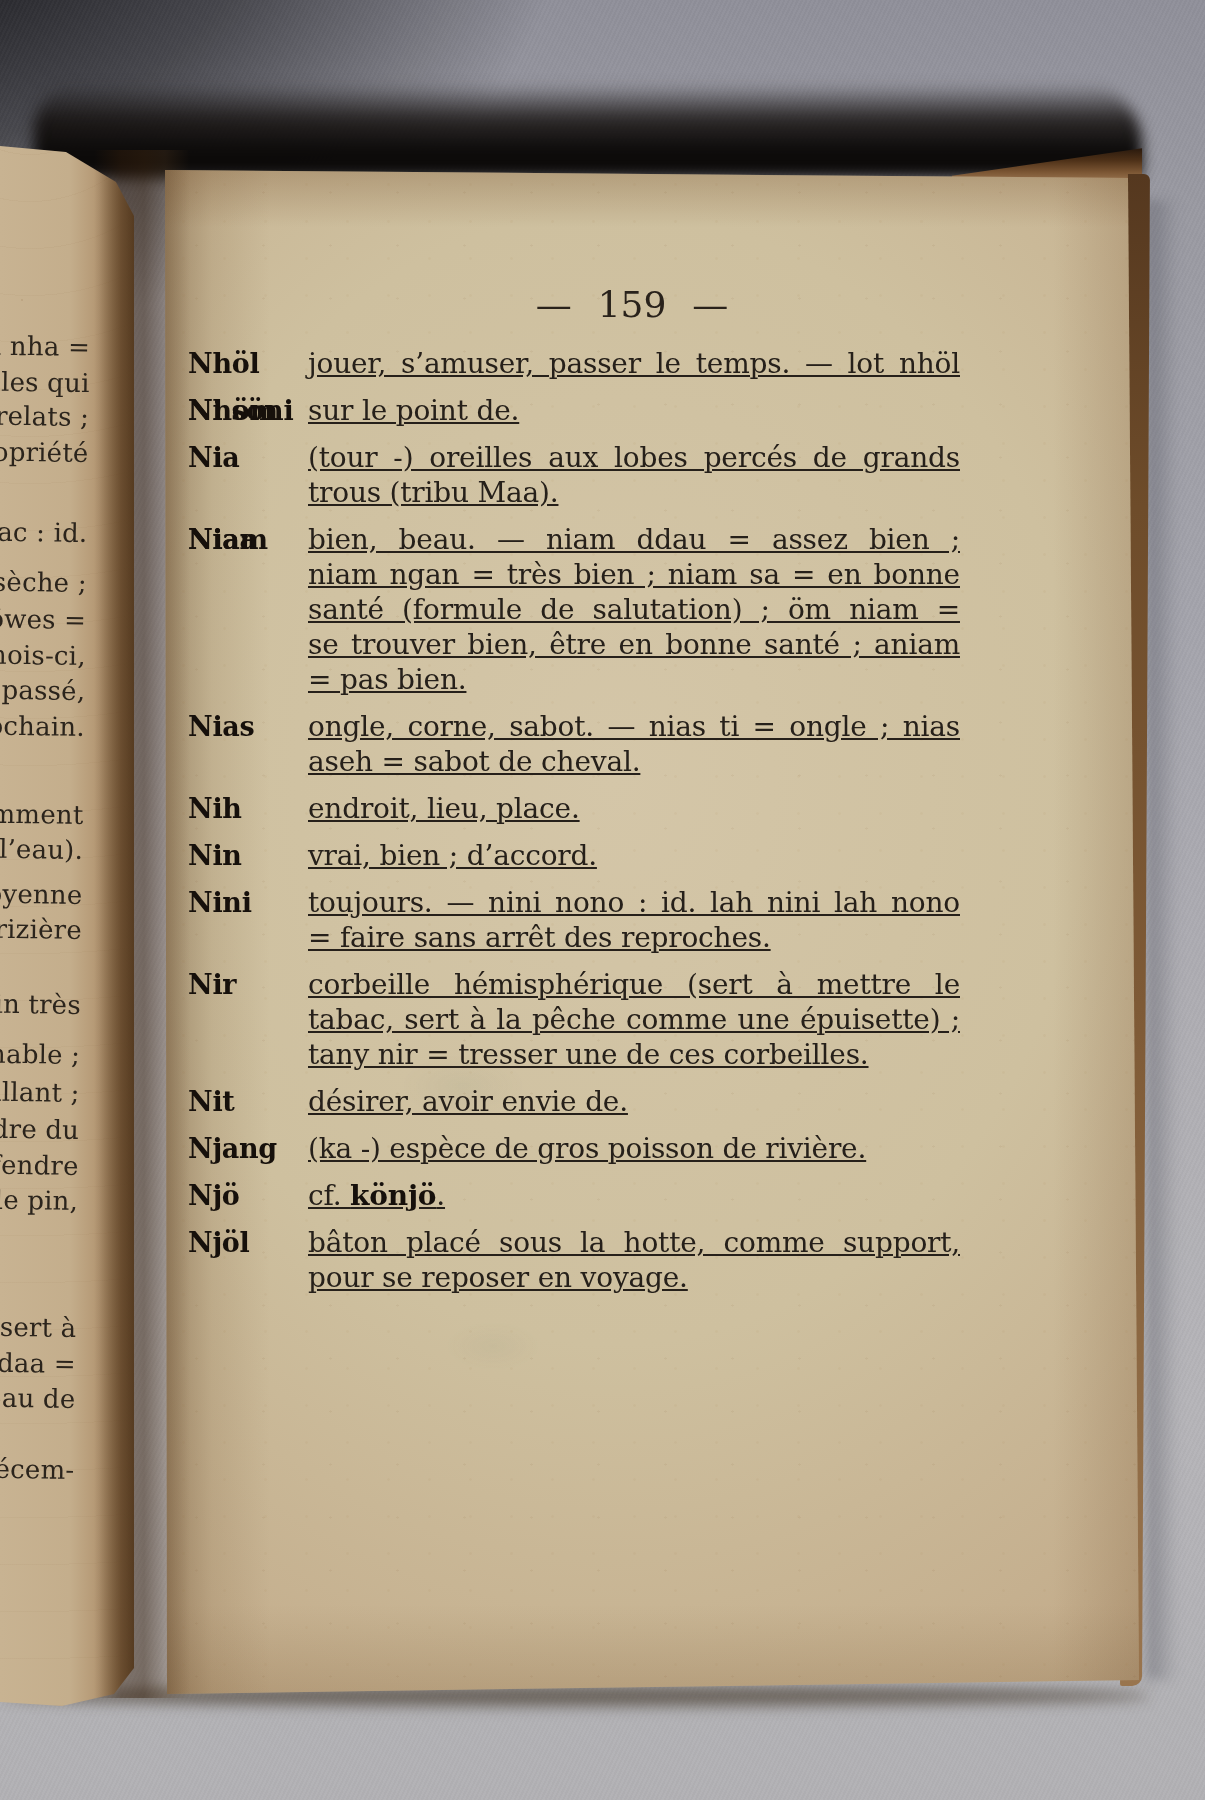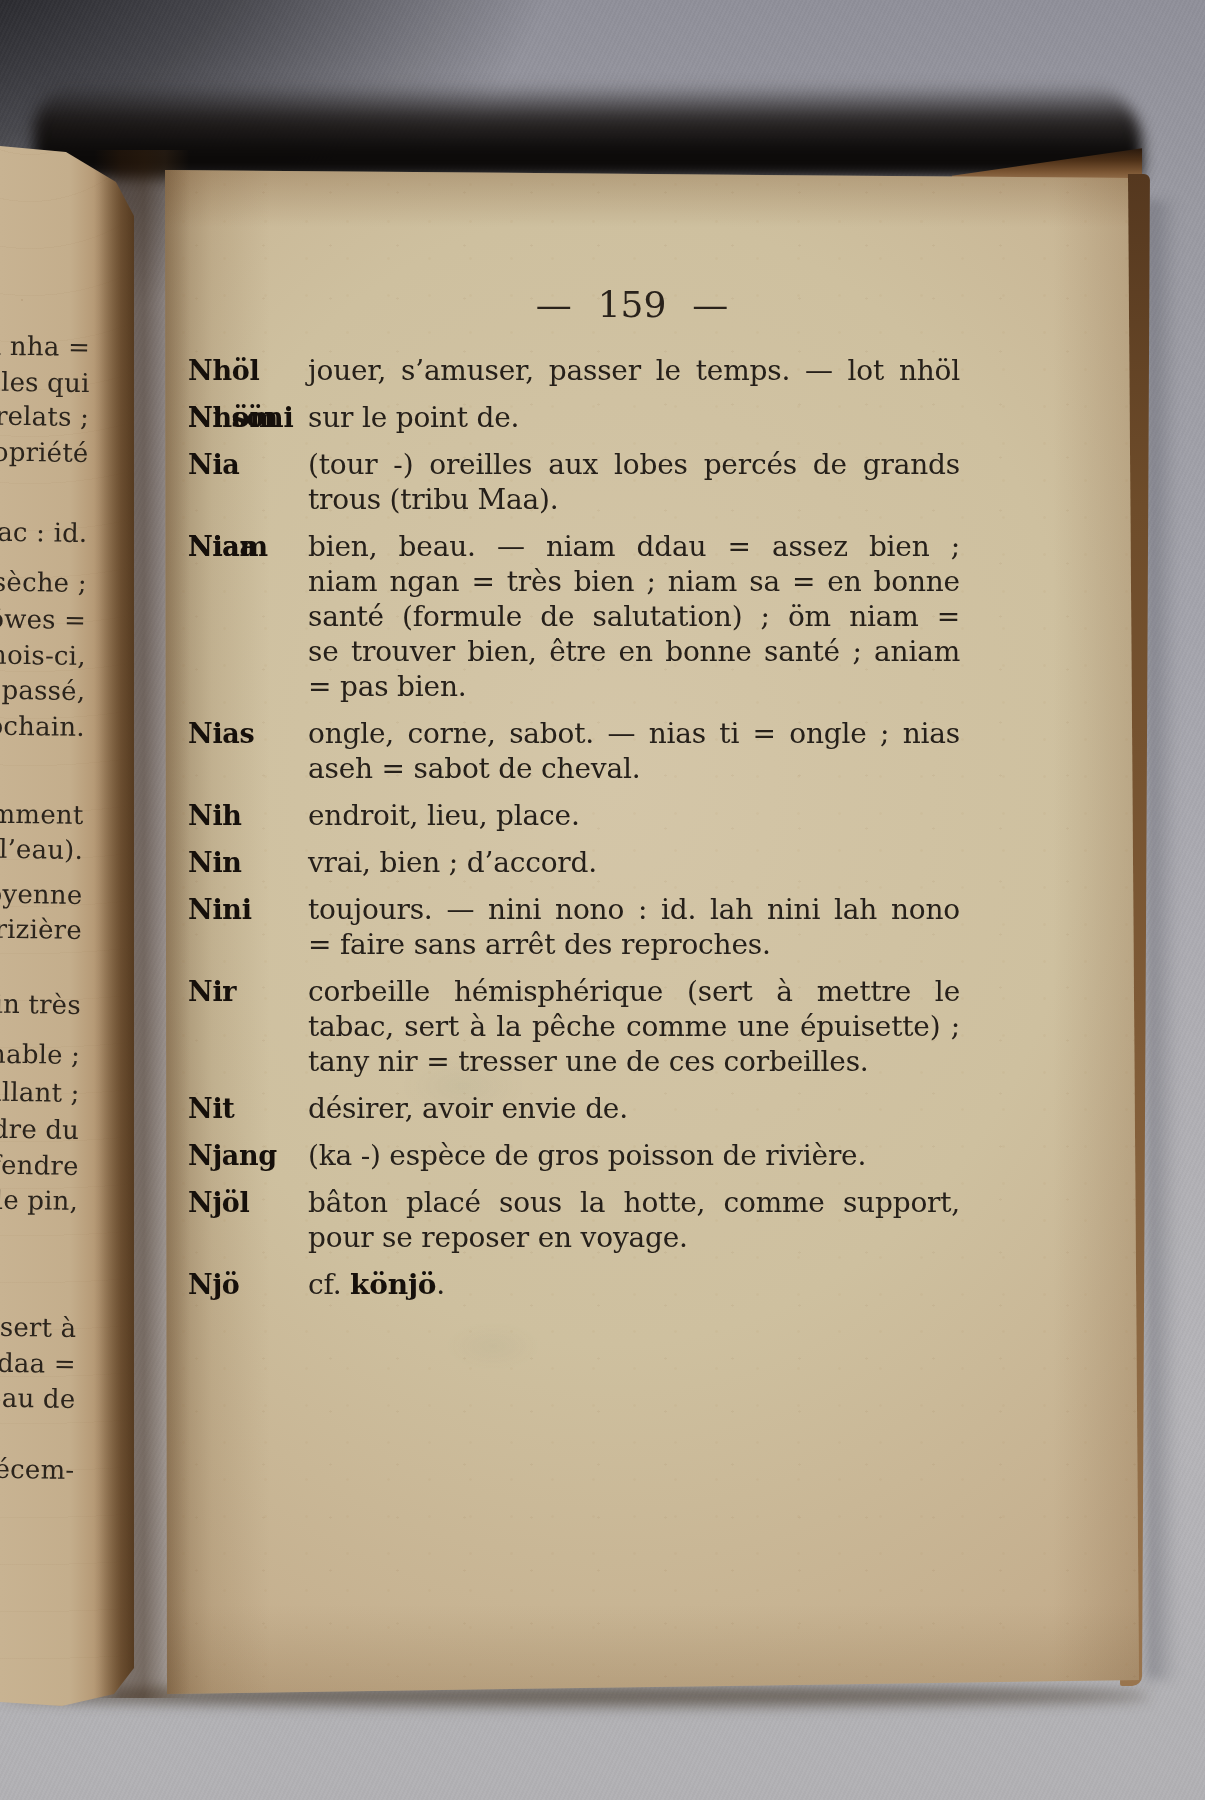--- a/index.html
+++ b/index.html
@@ -62,25 +62,25 @@
       radial-gradient(rgba(125,85,45,0.10) 1px, transparent 1.6px),
       radial-gradient(rgba(165,125,75,0.09) 1px, transparent 1.9px),
       radial-gradient(90px 46px at 300px 920px, rgba(110,125,105,0.10), transparent 70%),
       radial-gradient(70px 36px at 330px 1180px, rgba(110,120,100,0.08), transparent 70%);
     background-size:67px 53px,41px 37px,100% 100%,100% 100%;}
 
   
   .header{position:absolute;left:0;top:118px;width:978px;display:flex;justify-content:center;
     gap:26px;transform:translateX(-20px);
     font-size:36px;color:#29221b;font-weight:normal;}
-  .entries{position:absolute;left:0;top:187px;width:978px;color:#26201a;}
+  .entries{position:absolute;left:0;top:180px;width:978px;color:#26201a;}
   .entry{position:relative;margin-bottom:12px;}
   .hw{position:absolute;left:25px;top:0;font-weight:bold;font-size:27px;line-height:35px;
     letter-spacing:-0.3px;color:#16100b;white-space:nowrap;}
-  .def{margin-left:145px;width:652px;font-size:28px;line-height:35px;letter-spacing:-0.2px;}
+  .def{margin-left:145px;width:652px;font-size:28px;line-height:35px;letter-spacing:-0.2px;text-decoration:underline;}
   .def .line{min-height:35px;}
   .def .line.j{text-align:justify;text-align-last:justify;}
   .def b{font-weight:bold;color:#16100b;}
 </style>
 </head>
 <body>
 
 <div class="stage">
   <div class="bg"></div>
   <div class="right-soft-shadow"></div>
@@ -214,28 +214,28 @@
   </div>
 
   <div class="entry">
     <div class="hw">Njang</div>
     <div class="def">
             <div class="line">(ka -) espèce de gros poisson de rivière.</div>
           </div>
   </div>
 
   <div class="entry">
+    <div class="hw">Njö</div>
+    <div class="def">
+            <div class="line">cf. <b>könjö</b>.</div>
+          </div>
+  </div>
+
+  <div class="entry">
     <div class="hw">Njöl</div>
     <div class="def">
             <div class="line j">bâton placé sous la hotte, comme support,</div>
             <div class="line">pour se reposer en voyage.</div>
           </div>
   </div>
-
-  <div class="entry">
-    <div class="hw">Njö</div>
-    <div class="def">
-            <div class="line">cf. <b>könjö</b>.</div>
-          </div>
-  </div>
 </div>
   </div>
 </div>
 
 </body></html>

